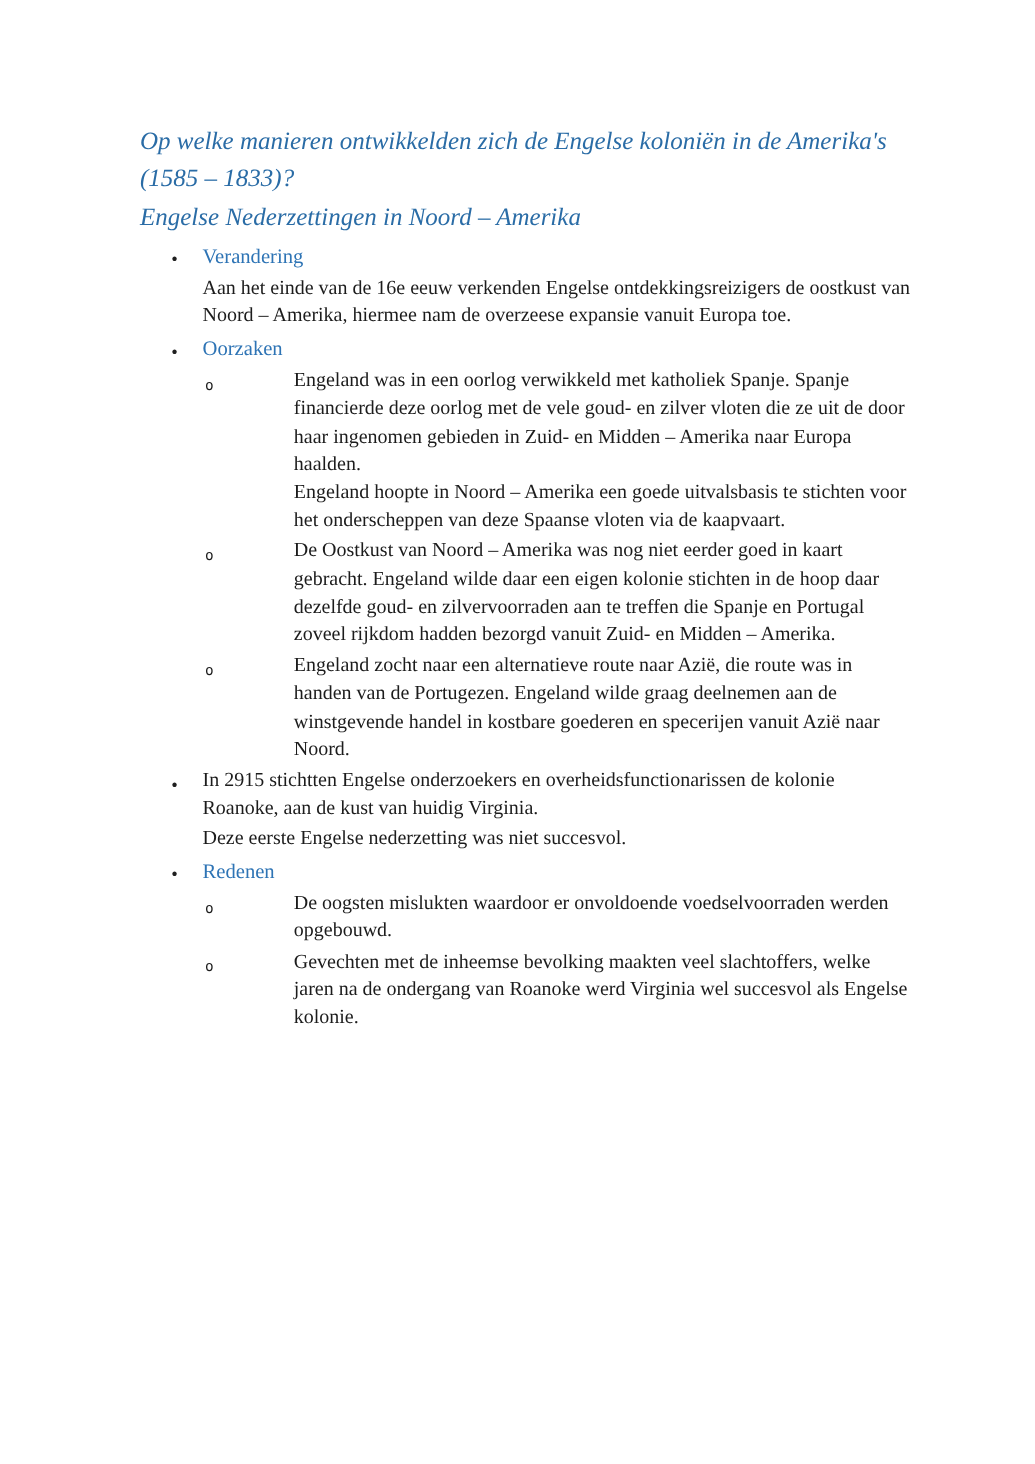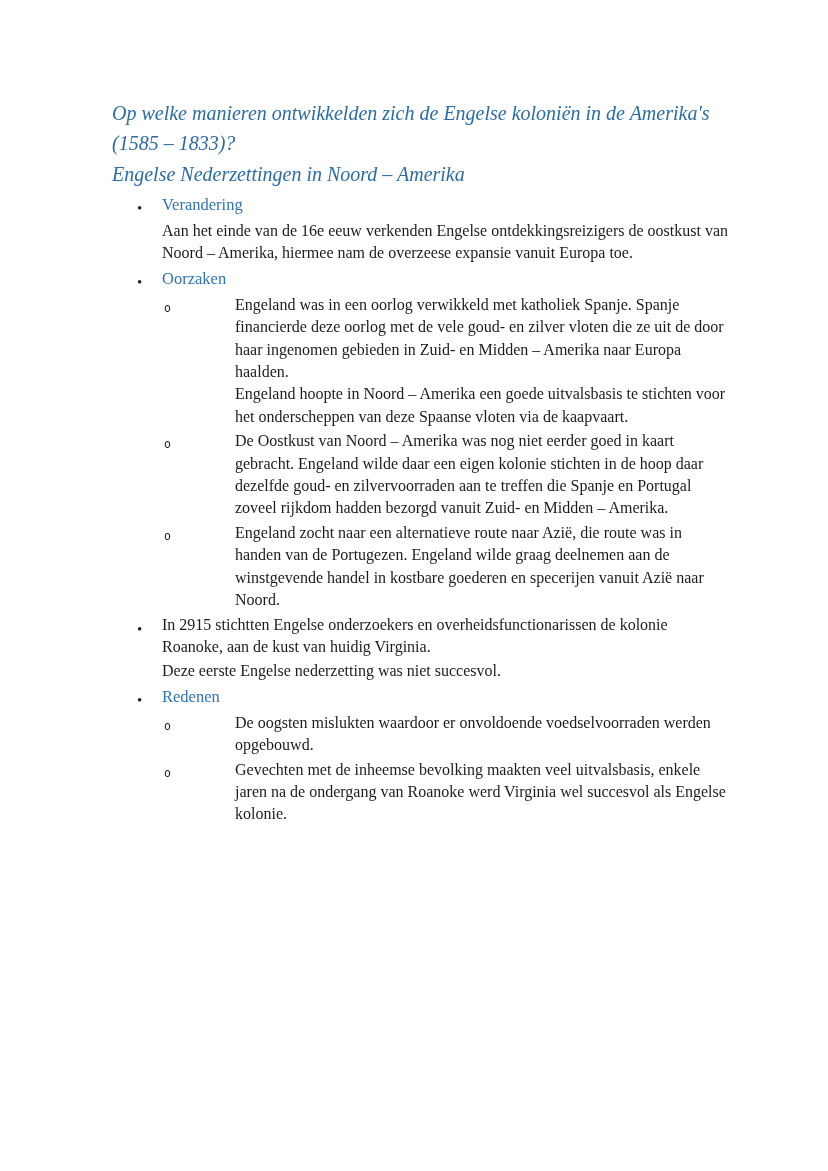--- a/index.html
+++ b/index.html
@@ -126,19 +126,19 @@
     <li>
       <span class="b1">•</span>
       <h3 class="sec-head">Redenen</h3>
       <ul class="l2">
         <li>
           <span class="b2">o</span>
           <div class="body-text pre">De oogsten mislukten waardoor er onvoldoende voedselvoorraden werden opgebouwd.</div>
         </li>
         <li>
           <span class="b2">o</span>
-          <div class="body-text pre">Gevechten met de inheemse bevolking maakten veel uitvalsbasis, enkele jaren na de ondergang van Roanoke werd Virginia wel succesvol als Engelse kolonie.</div>
+          <div class="body-text pre">Gevechten met de inheemse bevolking maakten veel slachtoffers, welke jaren na de ondergang van Roanoke werd Virginia wel succesvol als Engelse kolonie.</div>
         </li>
       </ul>
     </li>
 
   </ul>
 </div>
 
 </body></html>

